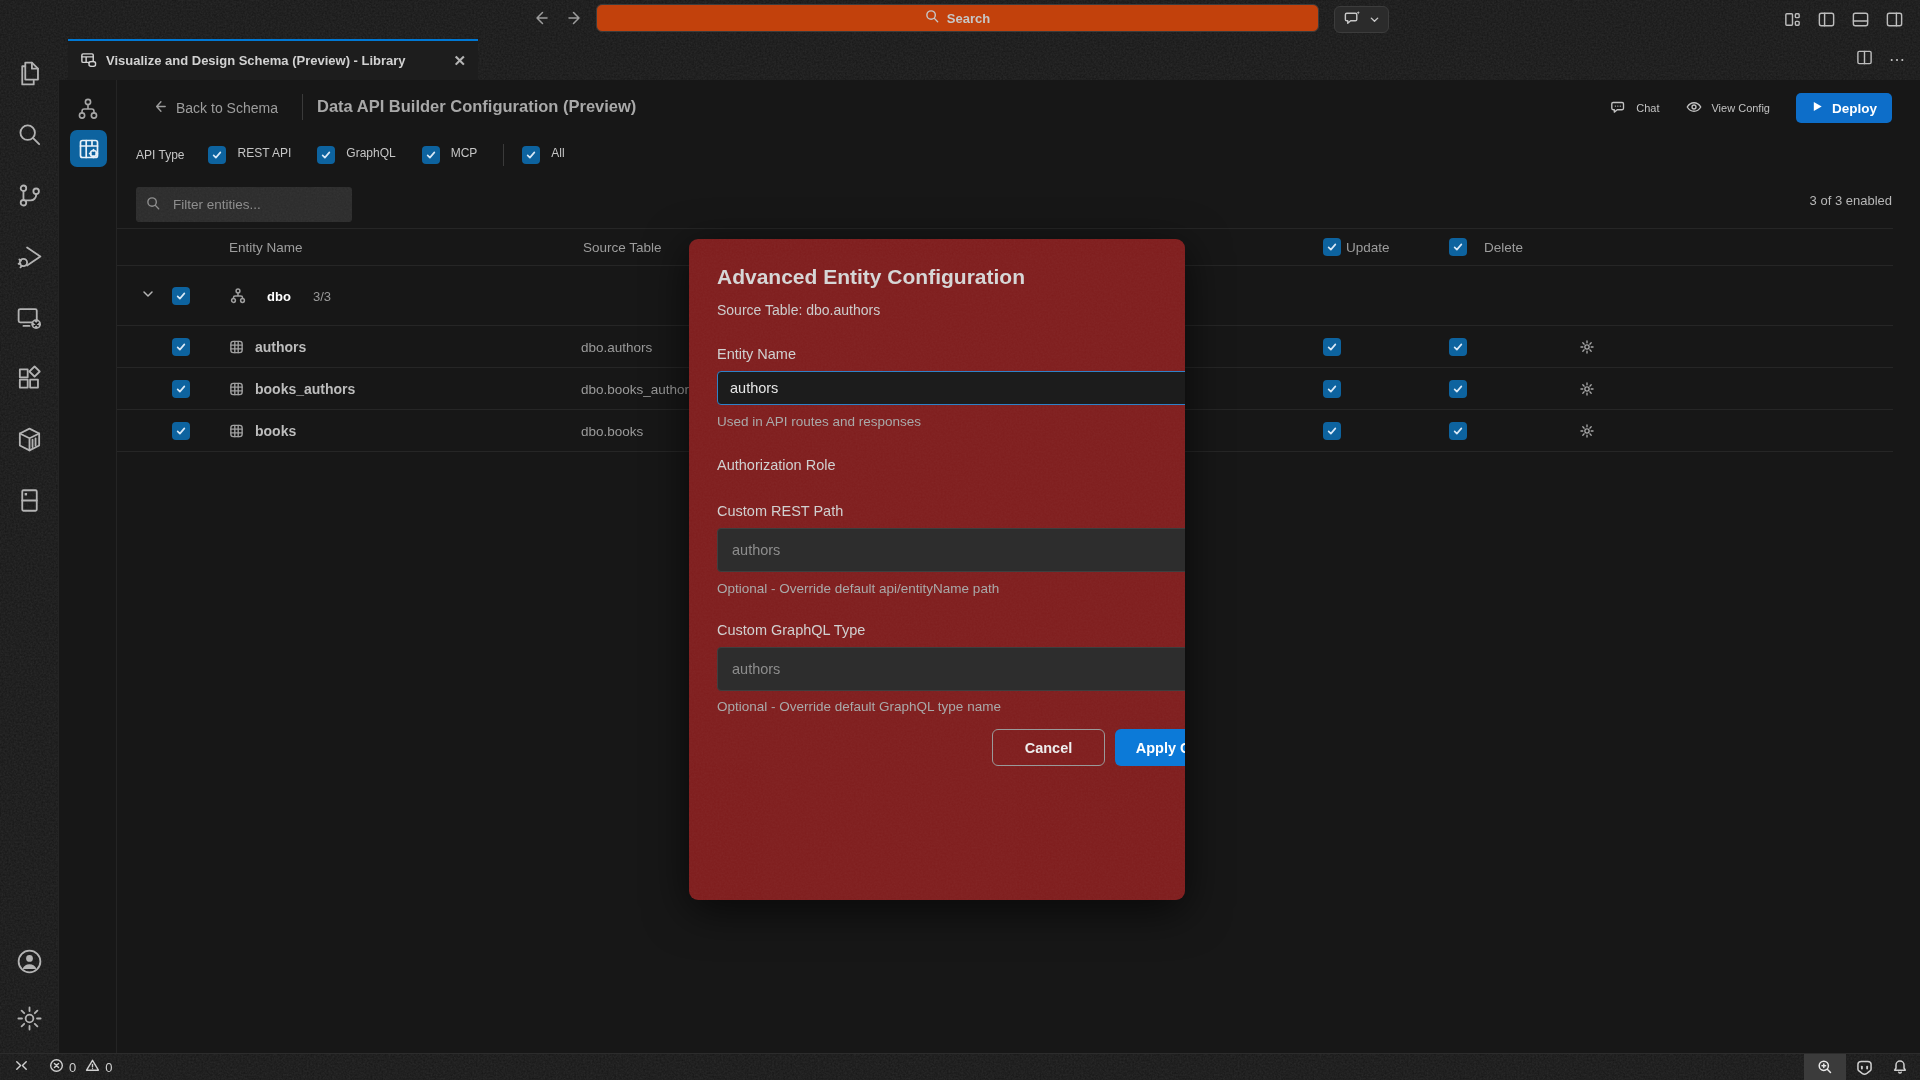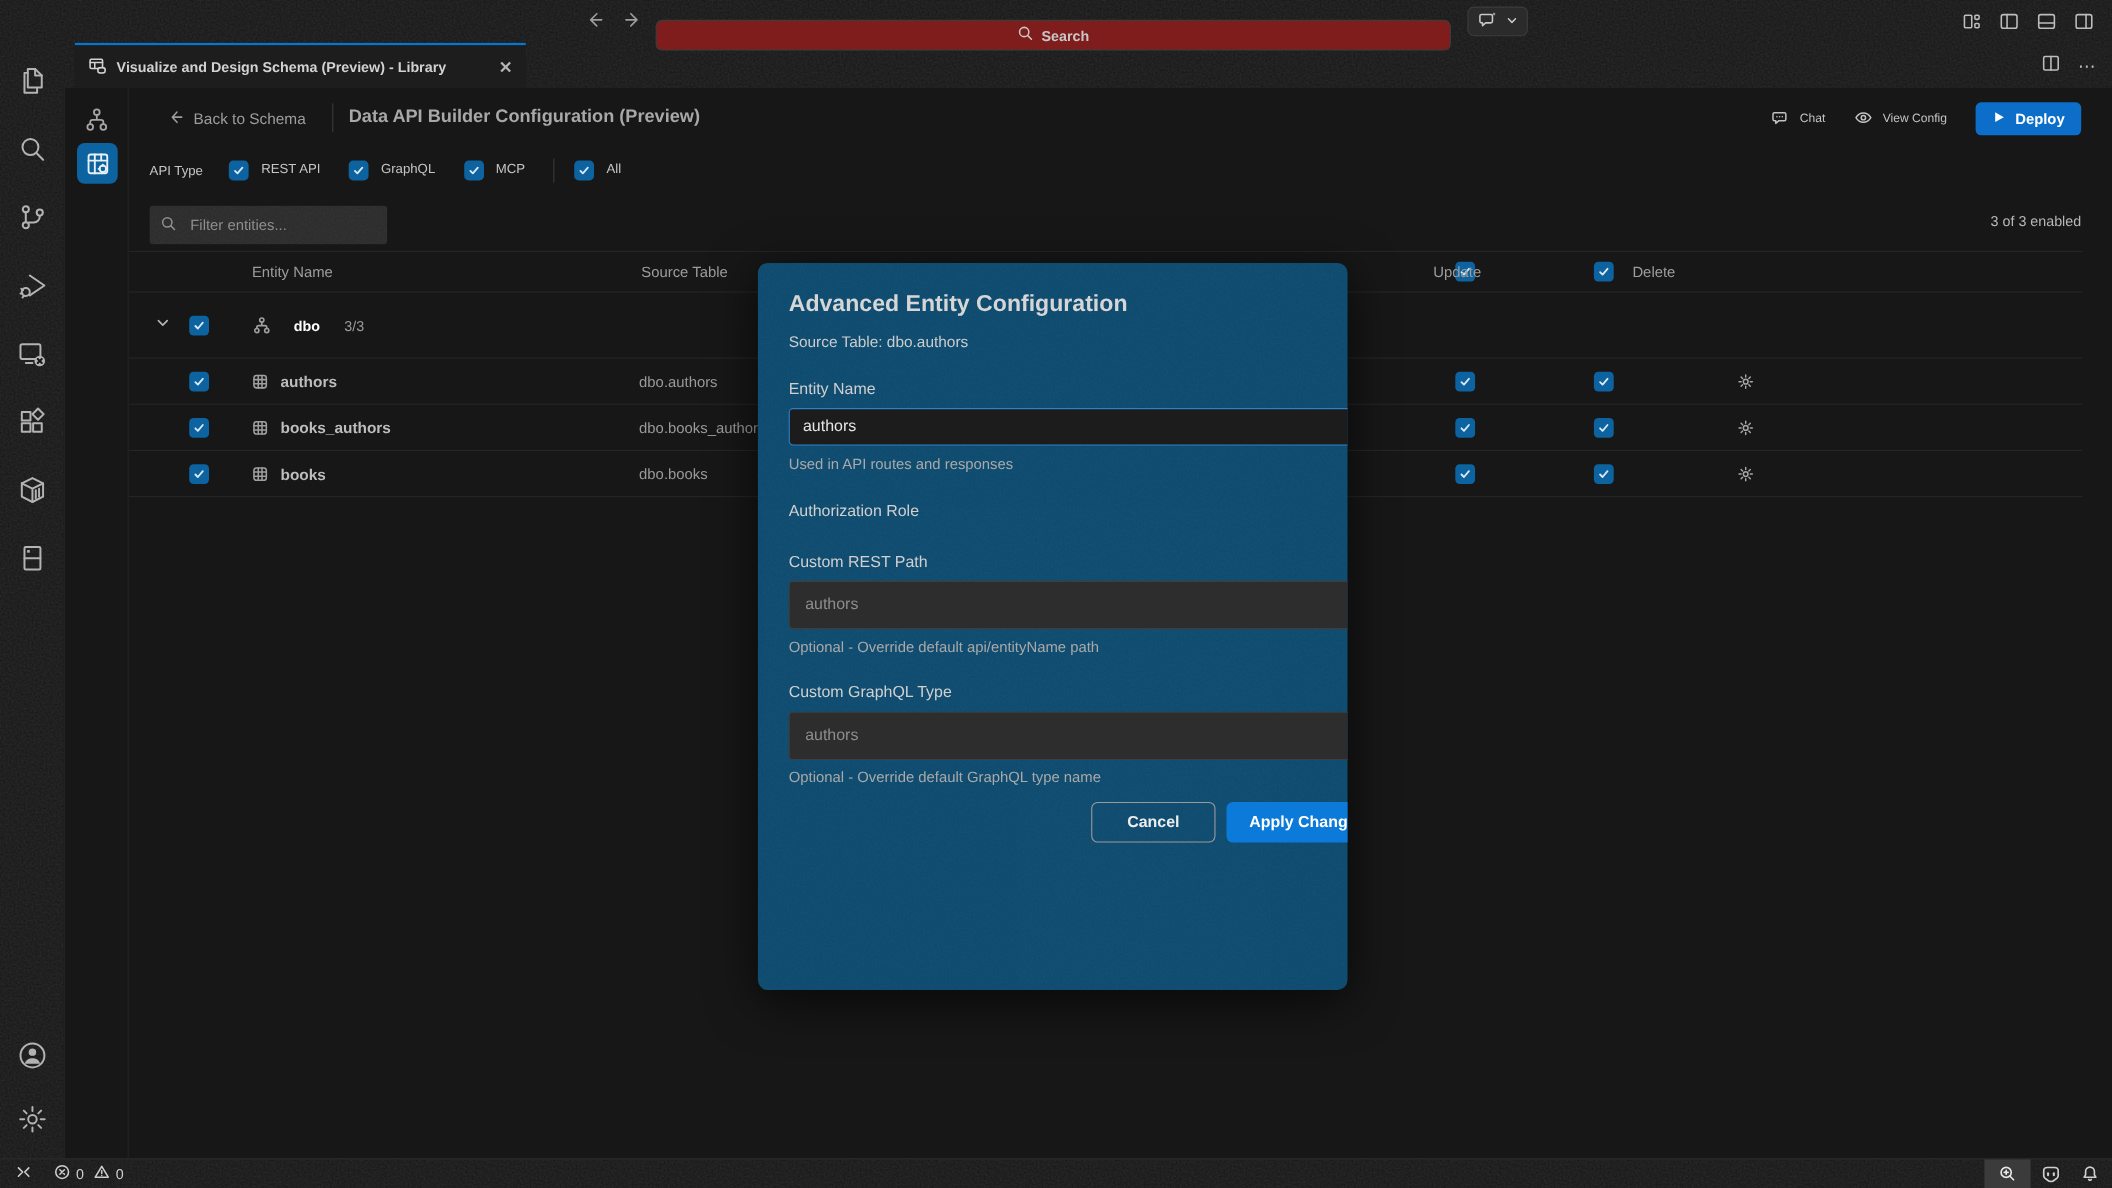--- a/index.html
+++ b/index.html
@@ -6,21 +6,21 @@
   html,body { width:1920px; height:1080px; overflow:hidden; }
   body { font-family:"Liberation Sans", sans-serif; background:#141414; position:relative; color:#cccccc; }
 
   
   .noise-layer { position:absolute; inset:0; z-index:0; pointer-events:none; }
 
   
   .titlebar { position:absolute; left:0; top:0; width:1920px; height:39px; z-index:5; }
   .nav-arrows { position:absolute; left:530px; top:8px; display:flex; gap:16px; color:#9d9d9d; }
   .nav-arrows svg { width:20px; height:20px; }
-  .search-box { position:absolute; left:596px; top:18px; width:723px; height:28px; background:#7f1d1d; border:1px solid #3c3c3c; border-radius:6px; display:flex; align-items:center; justify-content:center; gap:7px; color:#c7c7c7; font-size:13px; font-weight:bold; }
+  .search-box { position:absolute; left:596px; top:4px; width:723px; height:28px; background:#c2410c; border:1px solid #3c3c3c; border-radius:6px; display:flex; align-items:center; justify-content:center; gap:7px; color:#c7c7c7; font-size:13px; font-weight:bold; }
   .copilot-btn { position:absolute; left:1334px; top:6px; height:27px; padding:0 8px; background:#2b2b2b; border:1px solid #3c3c3c; border-radius:6px; display:flex; align-items:center; gap:7px; color:#c7c7c7; }
   .tb-icons { position:absolute; right:16px; top:10px; display:flex; gap:15px; color:#bdbdbd; }
   .tb-icons svg { width:19px; height:19px; }
 
   
   .activitybar { position:absolute; left:0; top:39px; width:58px; bottom:27px; z-index:4; display:flex; flex-direction:column; align-items:center; }
   .activitybar .top { display:flex; flex-direction:column; align-items:center; gap:28px; margin-top:20px; }
   .activitybar .bottom { margin-top:auto; display:flex; flex-direction:column; align-items:center; gap:24px; margin-bottom:16px; }
   .activitybar svg { width:29px; height:29px; color:#b3b3b3; }
 
@@ -65,29 +65,29 @@
   .cell { position:absolute; top:50%; transform:translateY(-50%); white-space:nowrap; }
   .c-chevron { left:24px; color:#b5b5b5; }
   .c-check  { left:55px; }
   .c-icon   { left:112px; color:#9f9f9f; display:flex; }
   .c-name   { left:138px; font-weight:bold; color:#bdbdbd; font-size:14px; }
   .c-count  { left:196px; color:#9a9a9a; font-size:13px; }
   .c-source { left:464px; color:#9a9a9a; font-size:13.5px; }
   .c-h-entity { left:112px; color:#9d9d9d; font-size:13.5px; }
   .c-h-source { left:466px; color:#9d9d9d; font-size:13.5px; }
   .c-upd-cb { left:1206px; }
-  .c-upd-lb { left:1186px; color:#9d9d9d; font-size:13.5px; }
+  .c-upd-lb { left:1229px; color:#9d9d9d; font-size:13.5px; }
   .c-del-cb { left:1332px; }
   .c-del-lb { left:1367px; color:#9d9d9d; font-size:13.5px; }
   .c-gear   { left:1462px; color:#a8a8a8; display:flex; }
   .grp .c-name { left:150px; font-size:13px; color:#ffffff; }
   .grp .c-icon { left:112px; }
 
   
-  .modal { position:absolute; left:689px; top:239px; width:536px; height:661px; background:#0c4a6e; border-radius:9px; box-shadow:0 10px 44px rgba(0,0,0,.65); z-index:10; overflow:hidden; }
+  .modal { position:absolute; left:689px; top:239px; width:496px; height:661px; background:#7f1d1d; border-radius:9px; box-shadow:0 10px 44px rgba(0,0,0,.65); z-index:10; overflow:hidden; }
   .modal .mnoise { position:absolute; inset:0; opacity:.45; }
   .modal-inner { position:relative; padding:26px 30px 0 28px; }
   .m-title { font-size:21px; font-weight:bold; color:#d6d6d6; }
   .m-source { margin-top:13px; font-size:14px; color:#cccccc; }
   .m-label { margin-top:28px; font-size:14.5px; color:#d0d0d0; }
   .m-input-focus { margin-top:9px; width:545px; height:34px; background:#1c1c1c; border:1.5px solid #2f81c7; border-radius:4px; color:#e6e6e6; font-size:14.5px; padding:0 12px; font-family:"Liberation Sans",sans-serif; outline:none; }
   .m-hint { margin-top:9px; font-size:13.5px; color:#a9a9a9; }
   .m-sub { margin-top:10px; font-size:14px; color:#c4c4c4; }
   .role-row { margin-top:11px; display:flex; gap:10px; width:545px; }
   .role-card { flex:1; height:76px; border-radius:6px; padding:13px 16px; }

